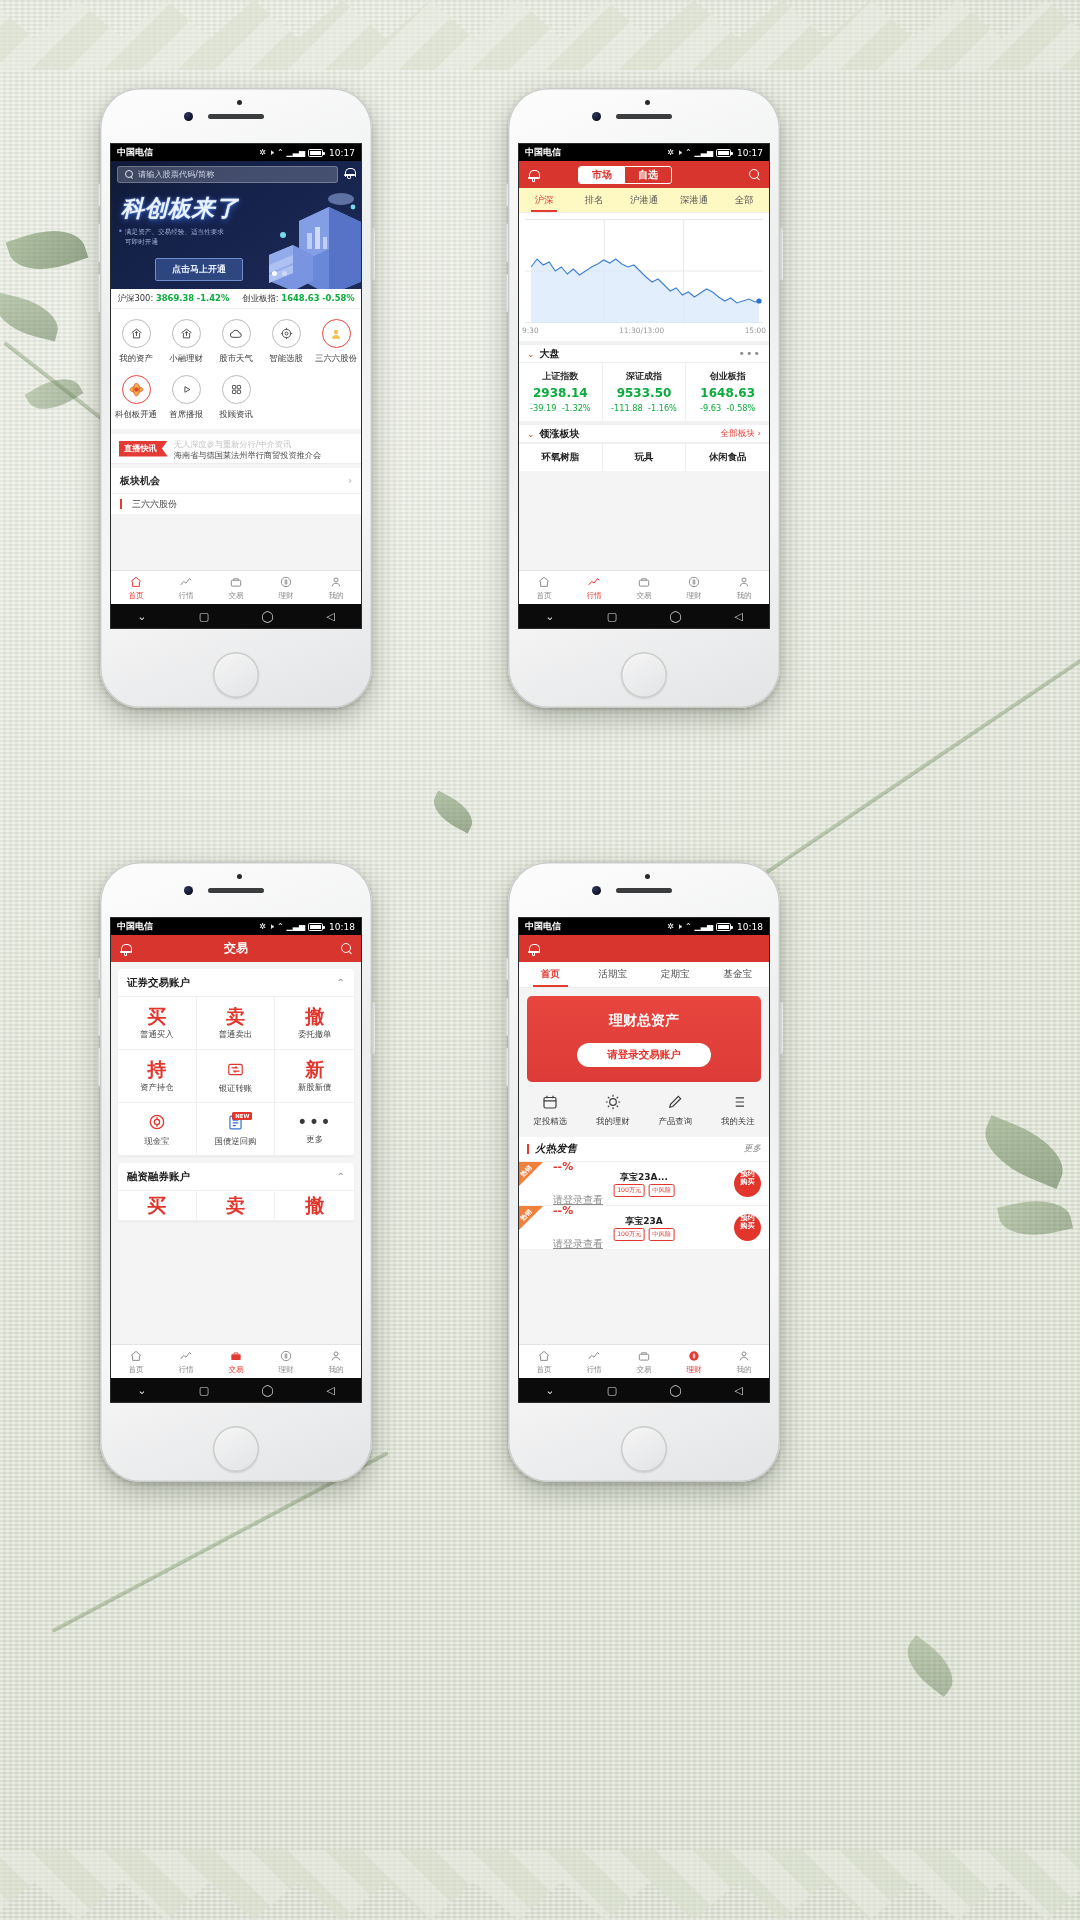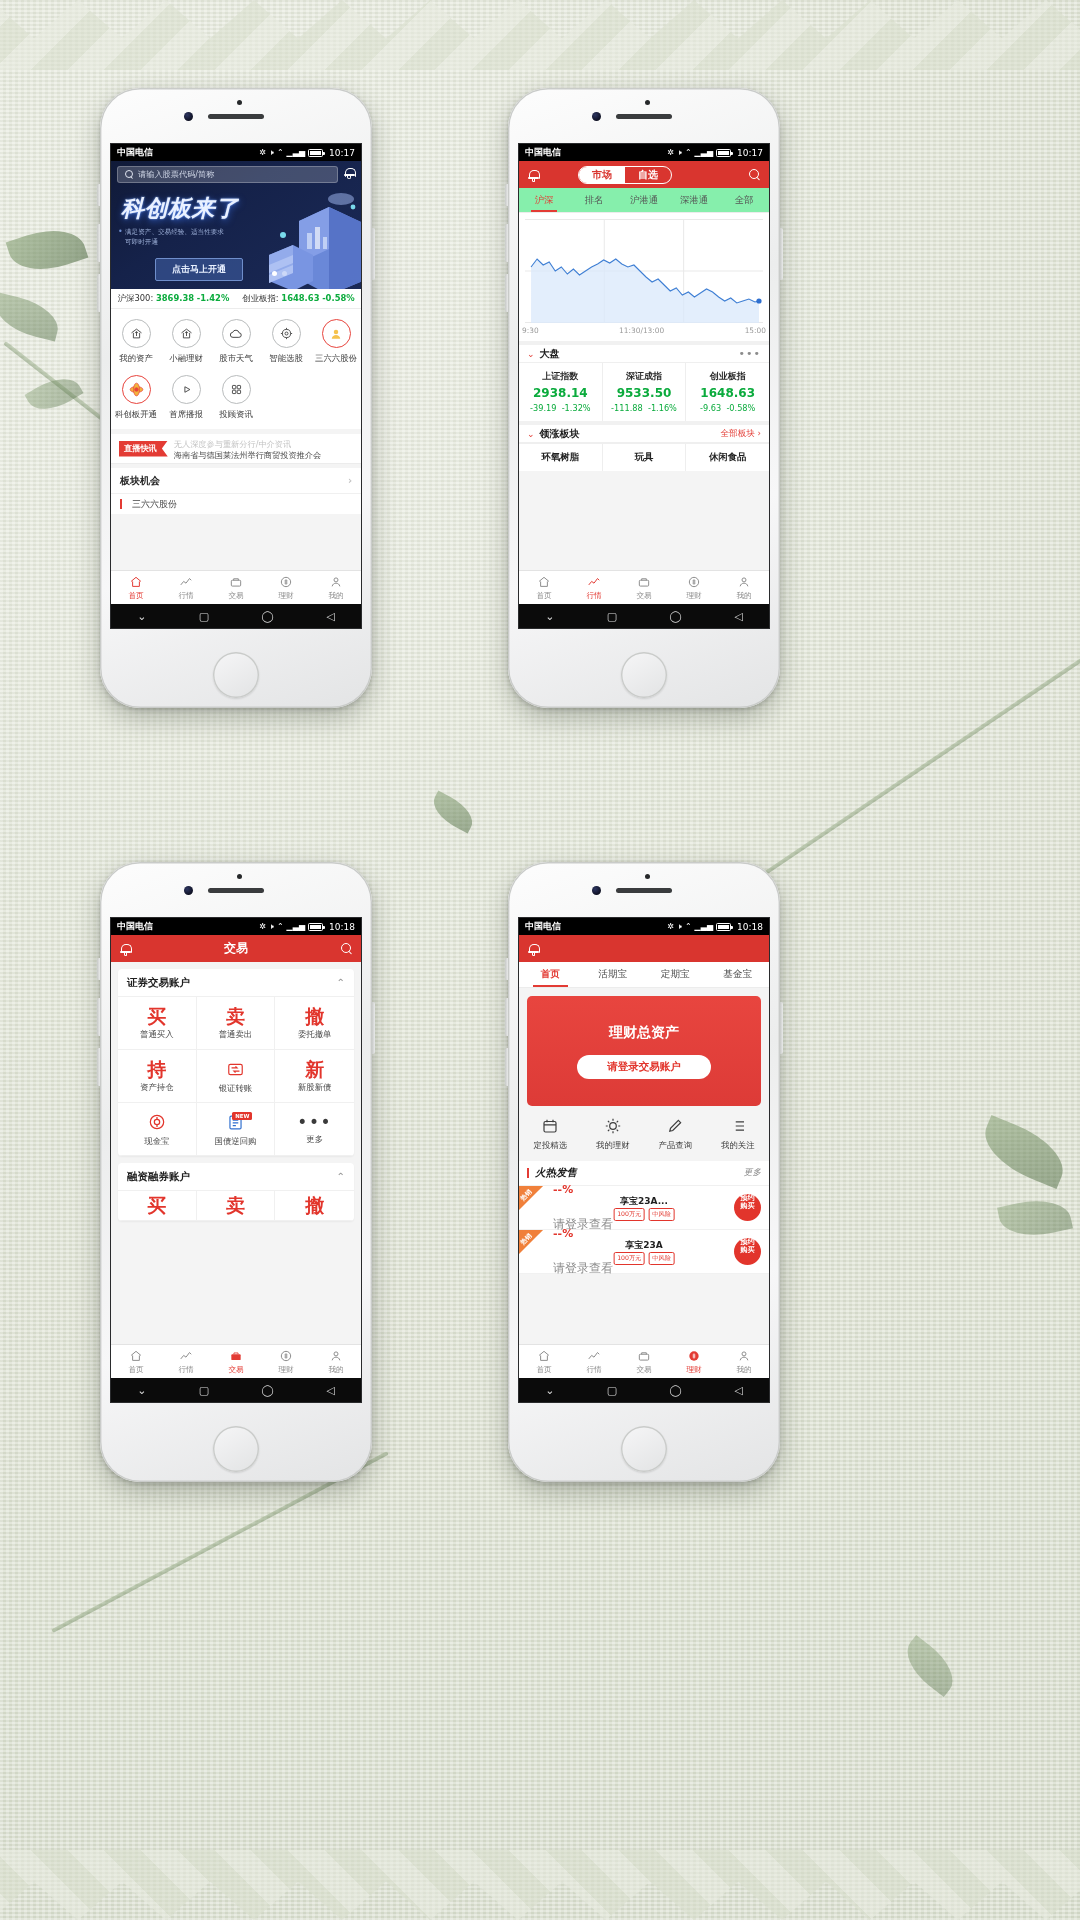--- a/index.html
+++ b/index.html
@@ -262,31 +262,31 @@
     flex: 1 1 0; display: flex; flex-direction: column;
     align-items: center; justify-content: center; gap: 2px;
     font-size: 7.6px; color: #8d8d8d;
   }
   .tab.active { color: #e33b34; }
   .ticon { width: 14px; height: 14px; display: flex; align-items: center; justify-content: center; }
   .ticon svg { width: 14px; height: 14px; }
 
   
   .p2-seg {
-    margin: 0 auto; display: flex; border: 1px solid #fff; border-radius: 9px;
+    margin: 0 auto; display: flex; border: 1px solid #fff; border-radius: 3px;
     overflow: hidden; height: 18px; position: relative; z-index: 2;
   }
   .p2-seg div {
     width: 46px; display: flex; align-items: center; justify-content: center;
     font-size: 10px; color: #fff; font-weight: 600;
   }
   .p2-seg div.on { background: #fff; color: #d9352f; }
 
   .p2-tabs {
-    height: 25px; background: #86efac; display: flex; align-items: stretch;
+    height: 25px; background: #fef9c3; display: flex; align-items: stretch;
     border-bottom: .6px solid #ececec; flex: 0 0 auto; justify-content: flex-end;
   }
   .p2-tabs div {
     flex: 1 1 0; display: flex; align-items: center; justify-content: center;
     font-size: 9.4px; color: #555; position: relative;
   }
   .p2-tabs div.on { color: #e33b34; }
   .p2-tabs div.on::after {
     content: ""; position: absolute; bottom: 0; left: 24%; right: 24%;
     height: 2px; background: #e33b34;
@@ -365,21 +365,21 @@
   .p4-tabs div {
     flex: 1 1 0; display: flex; align-items: center; justify-content: center;
     font-size: 9.6px; color: #4a4a4a; position: relative;
   }
   .p4-tabs div.on { color: #e33b34; font-weight: 600; }
   .p4-tabs div.on::after {
     content: ""; position: absolute; bottom: 0; left: 22%; right: 22%;
     height: 2px; background: #e33b34;
   }
   .p4-hero {
-    margin: 8px 8px 0; border-radius: 5px; height: 110px;
+    margin: 8px 8px 0; border-radius: 5px; height: 86px;
     background: linear-gradient(180deg,#e8453f,#dd3b37);
     display: flex; flex-direction: column; align-items: center;
     justify-content: center; gap: 13px;
   }
   .p4-hero .ttl { color: #fff; font-size: 14px; font-weight: 700; }
   .p4-hero .btn {
     background: #fff; color: #e2352c; font-size: 10.5px; font-weight: 600;
     padding: 5px 30px; border-radius: 14px;
   }
   .p4-quick {
@@ -408,21 +408,21 @@
   .corner::before {
     content: ""; position: absolute; left: -17px; top: -17px;
     width: 34px; height: 34px; background: #f0803a; transform: rotate(45deg);
   }
   .corner span {
     position: absolute; left: 1px; top: 5px; color: #fff;
     font-size: 6.4px; font-weight: 700; transform: rotate(-45deg);
   }
   .prod .mid { flex: 1 1 auto; padding-left: 30px; }
   .prod .rate { font-size: 11px; color: #e2352c; font-weight: 700; }
-  .prod .sub { font-size: 12px; color: #8d8d8d; margin-top: 20px; }
+  .prod .sub { font-size: 10px; color: #8d8d8d; margin-top: 20px; text-decoration: underline; }
   .prod .nm { position: absolute; left: 50%; top: 9px; transform: translateX(-50%); font-size: 9px; color: #1f1f1f; font-weight: 600; }
   .badges { position: absolute; left: 50%; transform: translateX(-50%); bottom: 8px; display: flex; gap: 4px; }
   .bdg { font-size: 6.2px; color: #e2352c; border: .6px solid #e2352c; border-radius: 2px; padding: 1px 2.5px; }
   .buybtn {
     width: 27px; height: 27px; border-radius: 50%; background: #e2352c;
     color: #fff; font-size: 7.2px; font-weight: 700; display: flex;
     flex-direction: column; align-items: center; 
     line-height: 1.15; flex: 0 0 auto;
   }
 </style>

